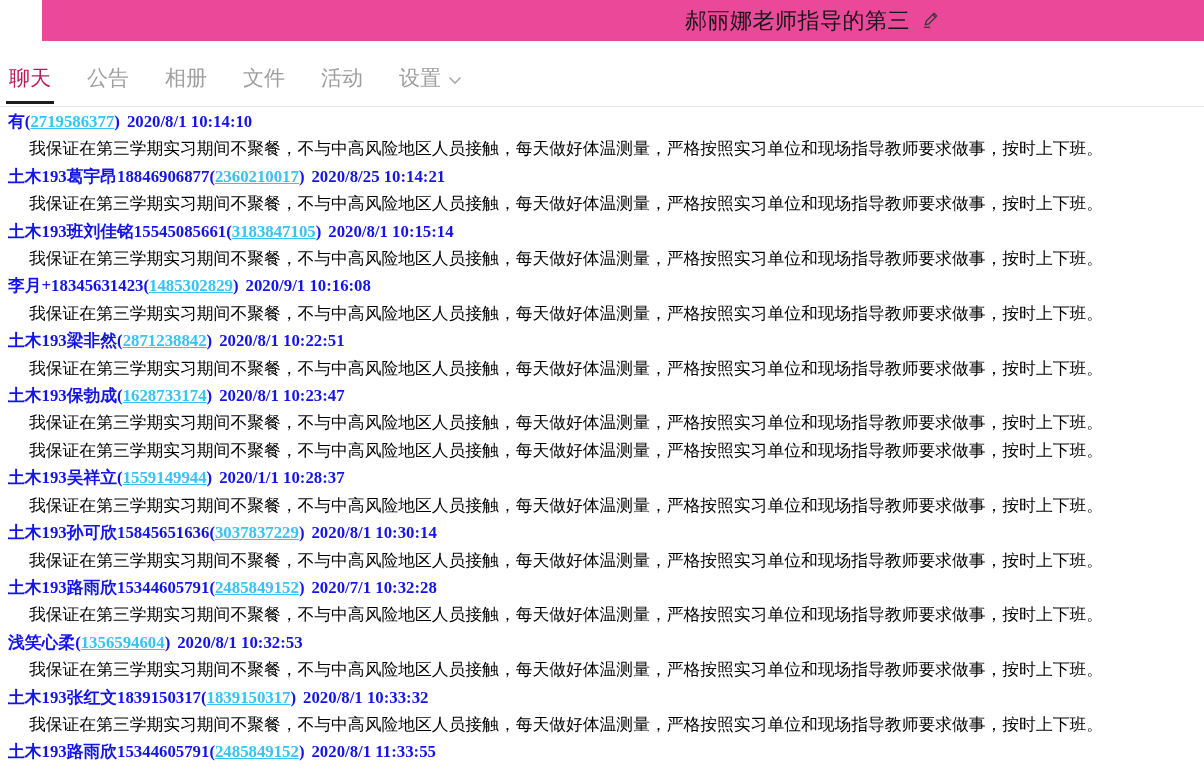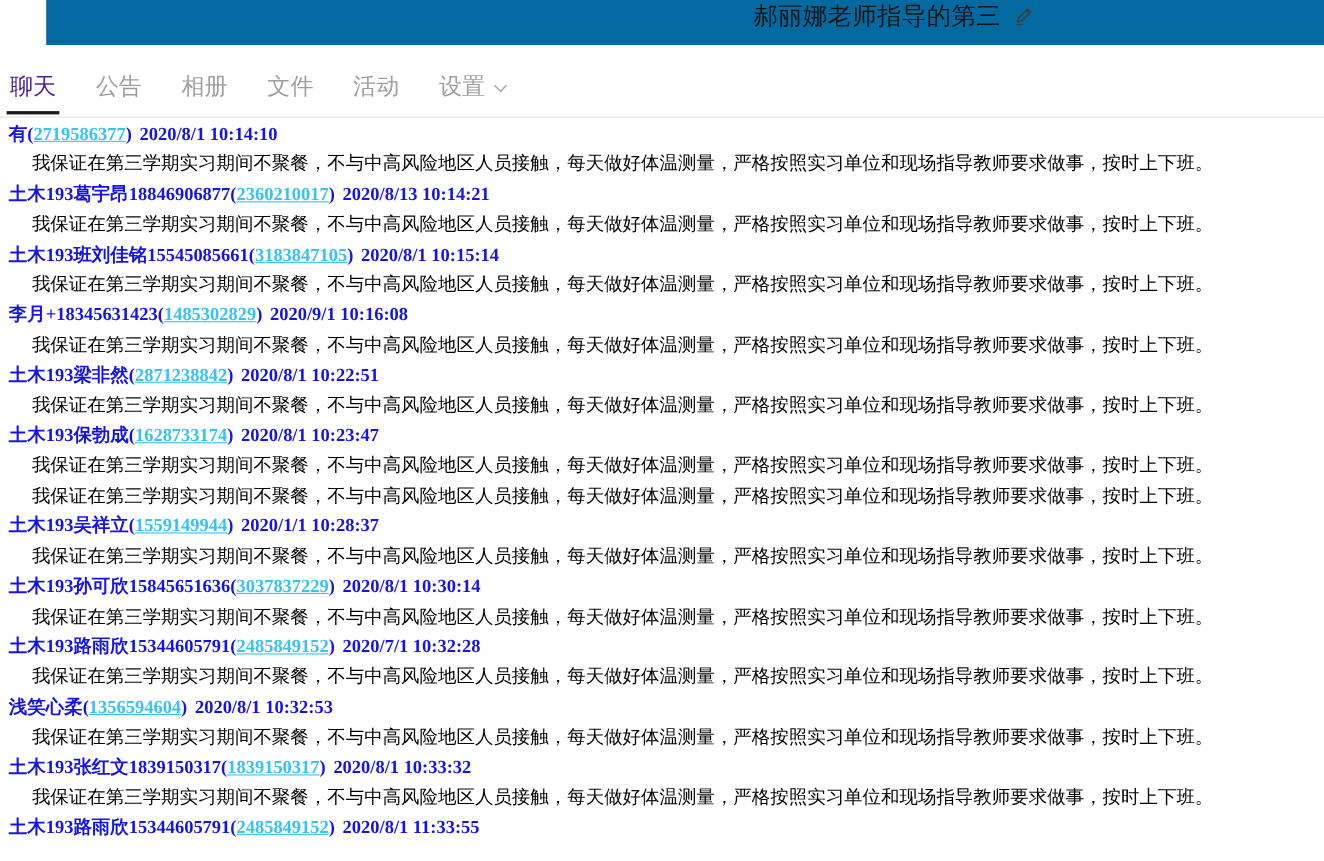--- a/index.html
+++ b/index.html
@@ -8,23 +8,23 @@
     position: relative;
     width: 1204px;
     height: 783px;
     overflow: hidden;
     background: #fff;
     font-family: "Liberation Sans", sans-serif;
   }
   
   .titlebar {
     height: 41px;
-    background: #0369a1;
+    background: #ec4899;
     display: flex;
-    align-items: flex-start;
+    align-items: center;
     justify-content: center;
     margin-left: 42px;
   }
   .title-wrap {
     display: flex;
     align-items: center;
     gap: 10px;
     transform: translateX(190px);
   }
   .page-title {
@@ -51,21 +51,21 @@
     font-size: 21px;
     color: #9e9e9e;
     padding: 23px 3px 9px;
     border-bottom: 3px solid transparent;
     display: flex;
     align-items: center;
     gap: 7px;
     cursor: pointer;
     white-space: nowrap;
   }
-  .tab.active { color: #4c1d95; border-bottom-color: #1c1c1c; font-family: Liberation Serif, serif; }
+  .tab.active { color: #be185d; border-bottom-color: #1c1c1c; font-family: Liberation Serif, serif; }
   .tab .chev { margin-top: 4px; }
   
   .chatlog {
     padding: 1px 8px 0;
     font-family: "Liberation Serif", serif;
     font-size: 16.8px;
     line-height: 27.4px;
   }
   .msg-head { color: #1414e8; white-space: nowrap; font-weight: bold; }
   .sender { color: #1414e8; }
@@ -126,21 +126,21 @@
   </div>
 </nav>
 
   <main class="chatlog" id="chatlog">
   <div class="msg">
     <div class="msg-head"><span class="sender">有</span><span class="paren">(</span><a class="qq-link">2719586377</a><span class="paren">)</span><span class="time">2020/8/1 10:14:10</span></div>
     <div class="msg-body">我保证在第三学期实习期间不聚餐，不与中高风险地区人员接触，每天做好体温测量，严格按照实习单位和现场指导教师要求做事，按时上下班。</div>
   </div>
 
   <div class="msg">
-    <div class="msg-head"><span class="sender">土木193葛宇昂18846906877</span><span class="paren">(</span><a class="qq-link">2360210017</a><span class="paren">)</span><span class="time">2020/8/13 10:14:21</span></div>
+    <div class="msg-head"><span class="sender">土木193葛宇昂18846906877</span><span class="paren">(</span><a class="qq-link">2360210017</a><span class="paren">)</span><span class="time">2020/8/25 10:14:21</span></div>
     <div class="msg-body">我保证在第三学期实习期间不聚餐，不与中高风险地区人员接触，每天做好体温测量，严格按照实习单位和现场指导教师要求做事，按时上下班。</div>
   </div>
 
   <div class="msg">
     <div class="msg-head"><span class="sender">土木193班刘佳铭15545085661</span><span class="paren">(</span><a class="qq-link">3183847105</a><span class="paren">)</span><span class="time">2020/8/1 10:15:14</span></div>
     <div class="msg-body">我保证在第三学期实习期间不聚餐，不与中高风险地区人员接触，每天做好体温测量，严格按照实习单位和现场指导教师要求做事，按时上下班。</div>
   </div>
 
   <div class="msg">
     <div class="msg-head"><span class="sender">李月+18345631423</span><span class="paren">(</span><a class="qq-link">1485302829</a><span class="paren">)</span><span class="time">2020/9/1 10:16:08</span></div>

